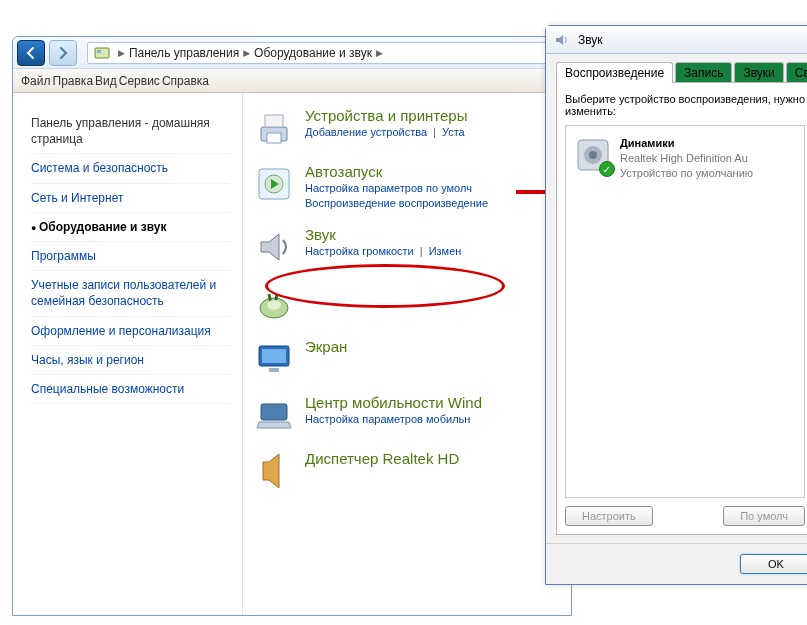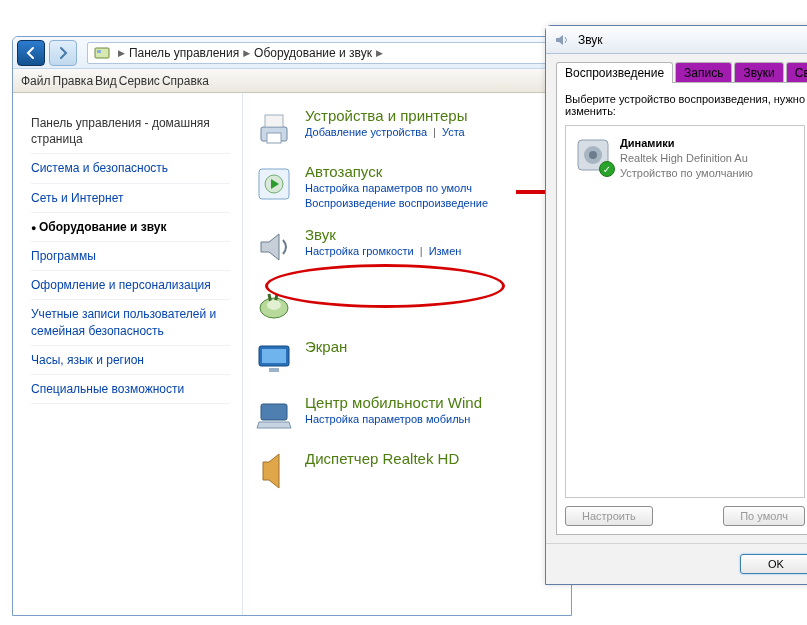--- a/index.html
+++ b/index.html
@@ -36,21 +36,21 @@
   
   .anno-circle { position: absolute; border: 3px solid #d60000; border-radius: 50%; pointer-events: none; }
   .anno-arrow { position: absolute; pointer-events: none; }
 
   
   .snd-window { position: absolute; left: 545px; top: 25px; width: 280px; height: 560px; border: 1px solid #5f7da6; border-radius: 6px 6px 0 0; background: #f2f2f2; box-shadow: 0 0 6px rgba(0,0,0,.15); }
   .snd-title { height: 28px; background: linear-gradient(#fdfdfe,#e6ecf4); display: flex; align-items: center; padding: 0 8px; font-size: 12px; gap: 8px; border-bottom: 1px solid #b2c0d8; }
   .snd-speaker-icon { width: 16px; height: 16px; display: flex; align-items: center; justify-content: center; }
   .snd-body { padding: 8px 10px 10px 10px; height: calc(100% - 28px); display: flex; flex-direction: column; }
   .snd-tabs { display: flex; gap: 2px; margin-bottom: -1px; font-size: 12px; }
-  .snd-tab { padding: 3px 8px; border: 1px solid #b6b6b6; border-bottom: none; border-radius: 3px 3px 0 0; background: #a21caf; cursor: pointer; white-space: nowrap; }
+  .snd-tab { padding: 3px 8px; border: 1px solid #b6b6b6; border-bottom: none; border-radius: 3px 3px 0 0; background: #15803d; cursor: pointer; white-space: nowrap; }
   .snd-tab.active { background: #fff; position: relative; z-index: 2; }
   .snd-panel { flex: 1; border: 1px solid #b6b6b6; background: #fff; padding: 10px 8px 8px 8px; display: flex; flex-direction: column; }
   .snd-instr { font-size: 11px; color: #000; margin-bottom: 8px; }
   .snd-list { flex: 1; border: 1px solid #c8c8c8; background: #fff; padding: 6px; }
   .snd-dev { display: flex; gap: 8px; padding: 4px 2px; }
   .dev-icon { width: 38px; height: 38px; position: relative; flex: none; }
   .dev-check { position: absolute; right: -3px; bottom: -3px; width: 16px; height: 16px; border-radius: 50%; background: #29a329; border: 1px solid #1a7a1a; display: flex; align-items: center; justify-content: center; color: #fff; font-size: 10px; }
   .dev-txt { font-size: 11px; line-height: 1.35; }
   .dev-name { font-weight: bold; color: #000; }
   .dev-make { color: #777; }
@@ -97,22 +97,22 @@
     <span>Сервис</span>
     <span>Справка</span>
   </div>
   <div class="cp-body">
     <div class="cp-sidebar">
       <div class="sb-item home">Панель управления - домашняя страница</div>
       <div class="sb-item">Система и безопасность</div>
       <div class="sb-item">Сеть и Интернет</div>
       <div class="sb-item sel">Оборудование и звук</div>
       <div class="sb-item">Программы</div>
+      <div class="sb-item">Учетные записи пользователей и семейная безопасность</div>
       <div class="sb-item">Оформление и персонализация</div>
-      <div class="sb-item">Учетные записи пользователей и семейная безопасность</div>
       <div class="sb-item">Часы, язык и регион</div>
       <div class="sb-item">Специальные возможности</div>
     </div>
     <div class="cp-main">
 
       <div class="cat">
         <div class="cat-icon">
           <svg width="42" height="42" viewBox="0 0 42 42">
               <rect x="8" y="20" width="26" height="14" rx="2" fill="#c9d7e6" stroke="#6e86a3"></rect>
               <rect x="12" y="8" width="18" height="12" fill="#f3f3f3" stroke="#9eaec1"></rect>

